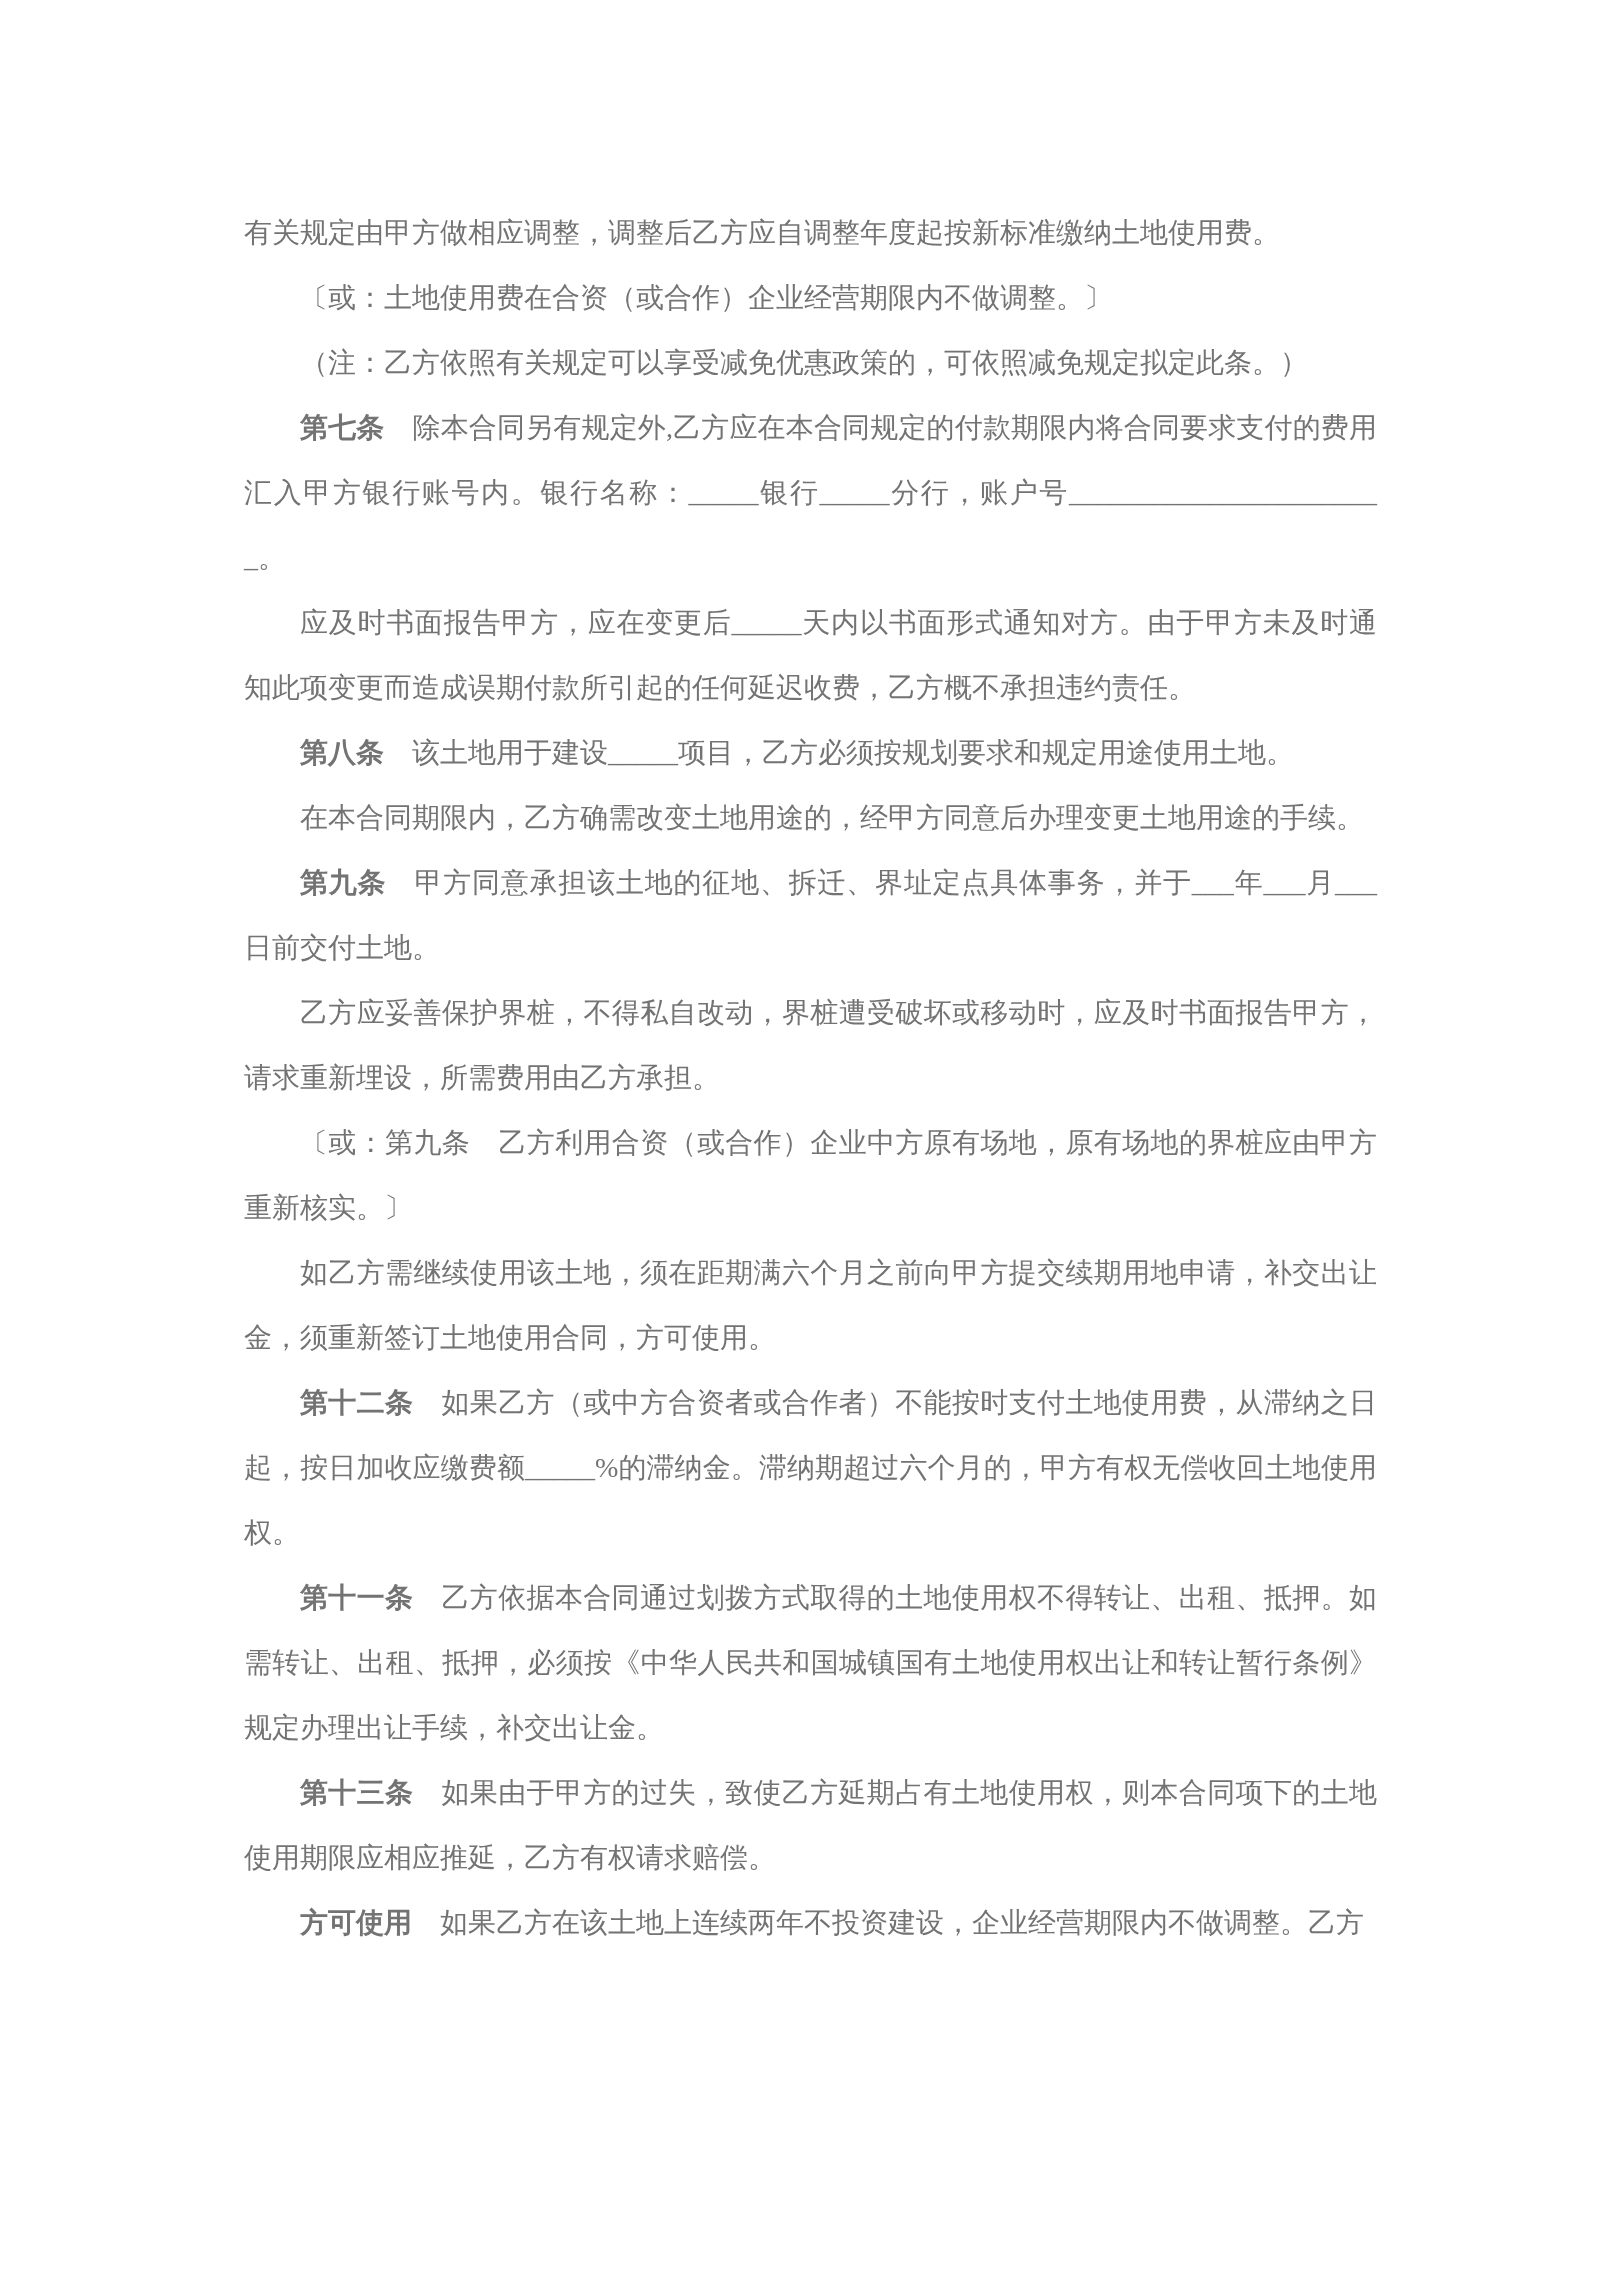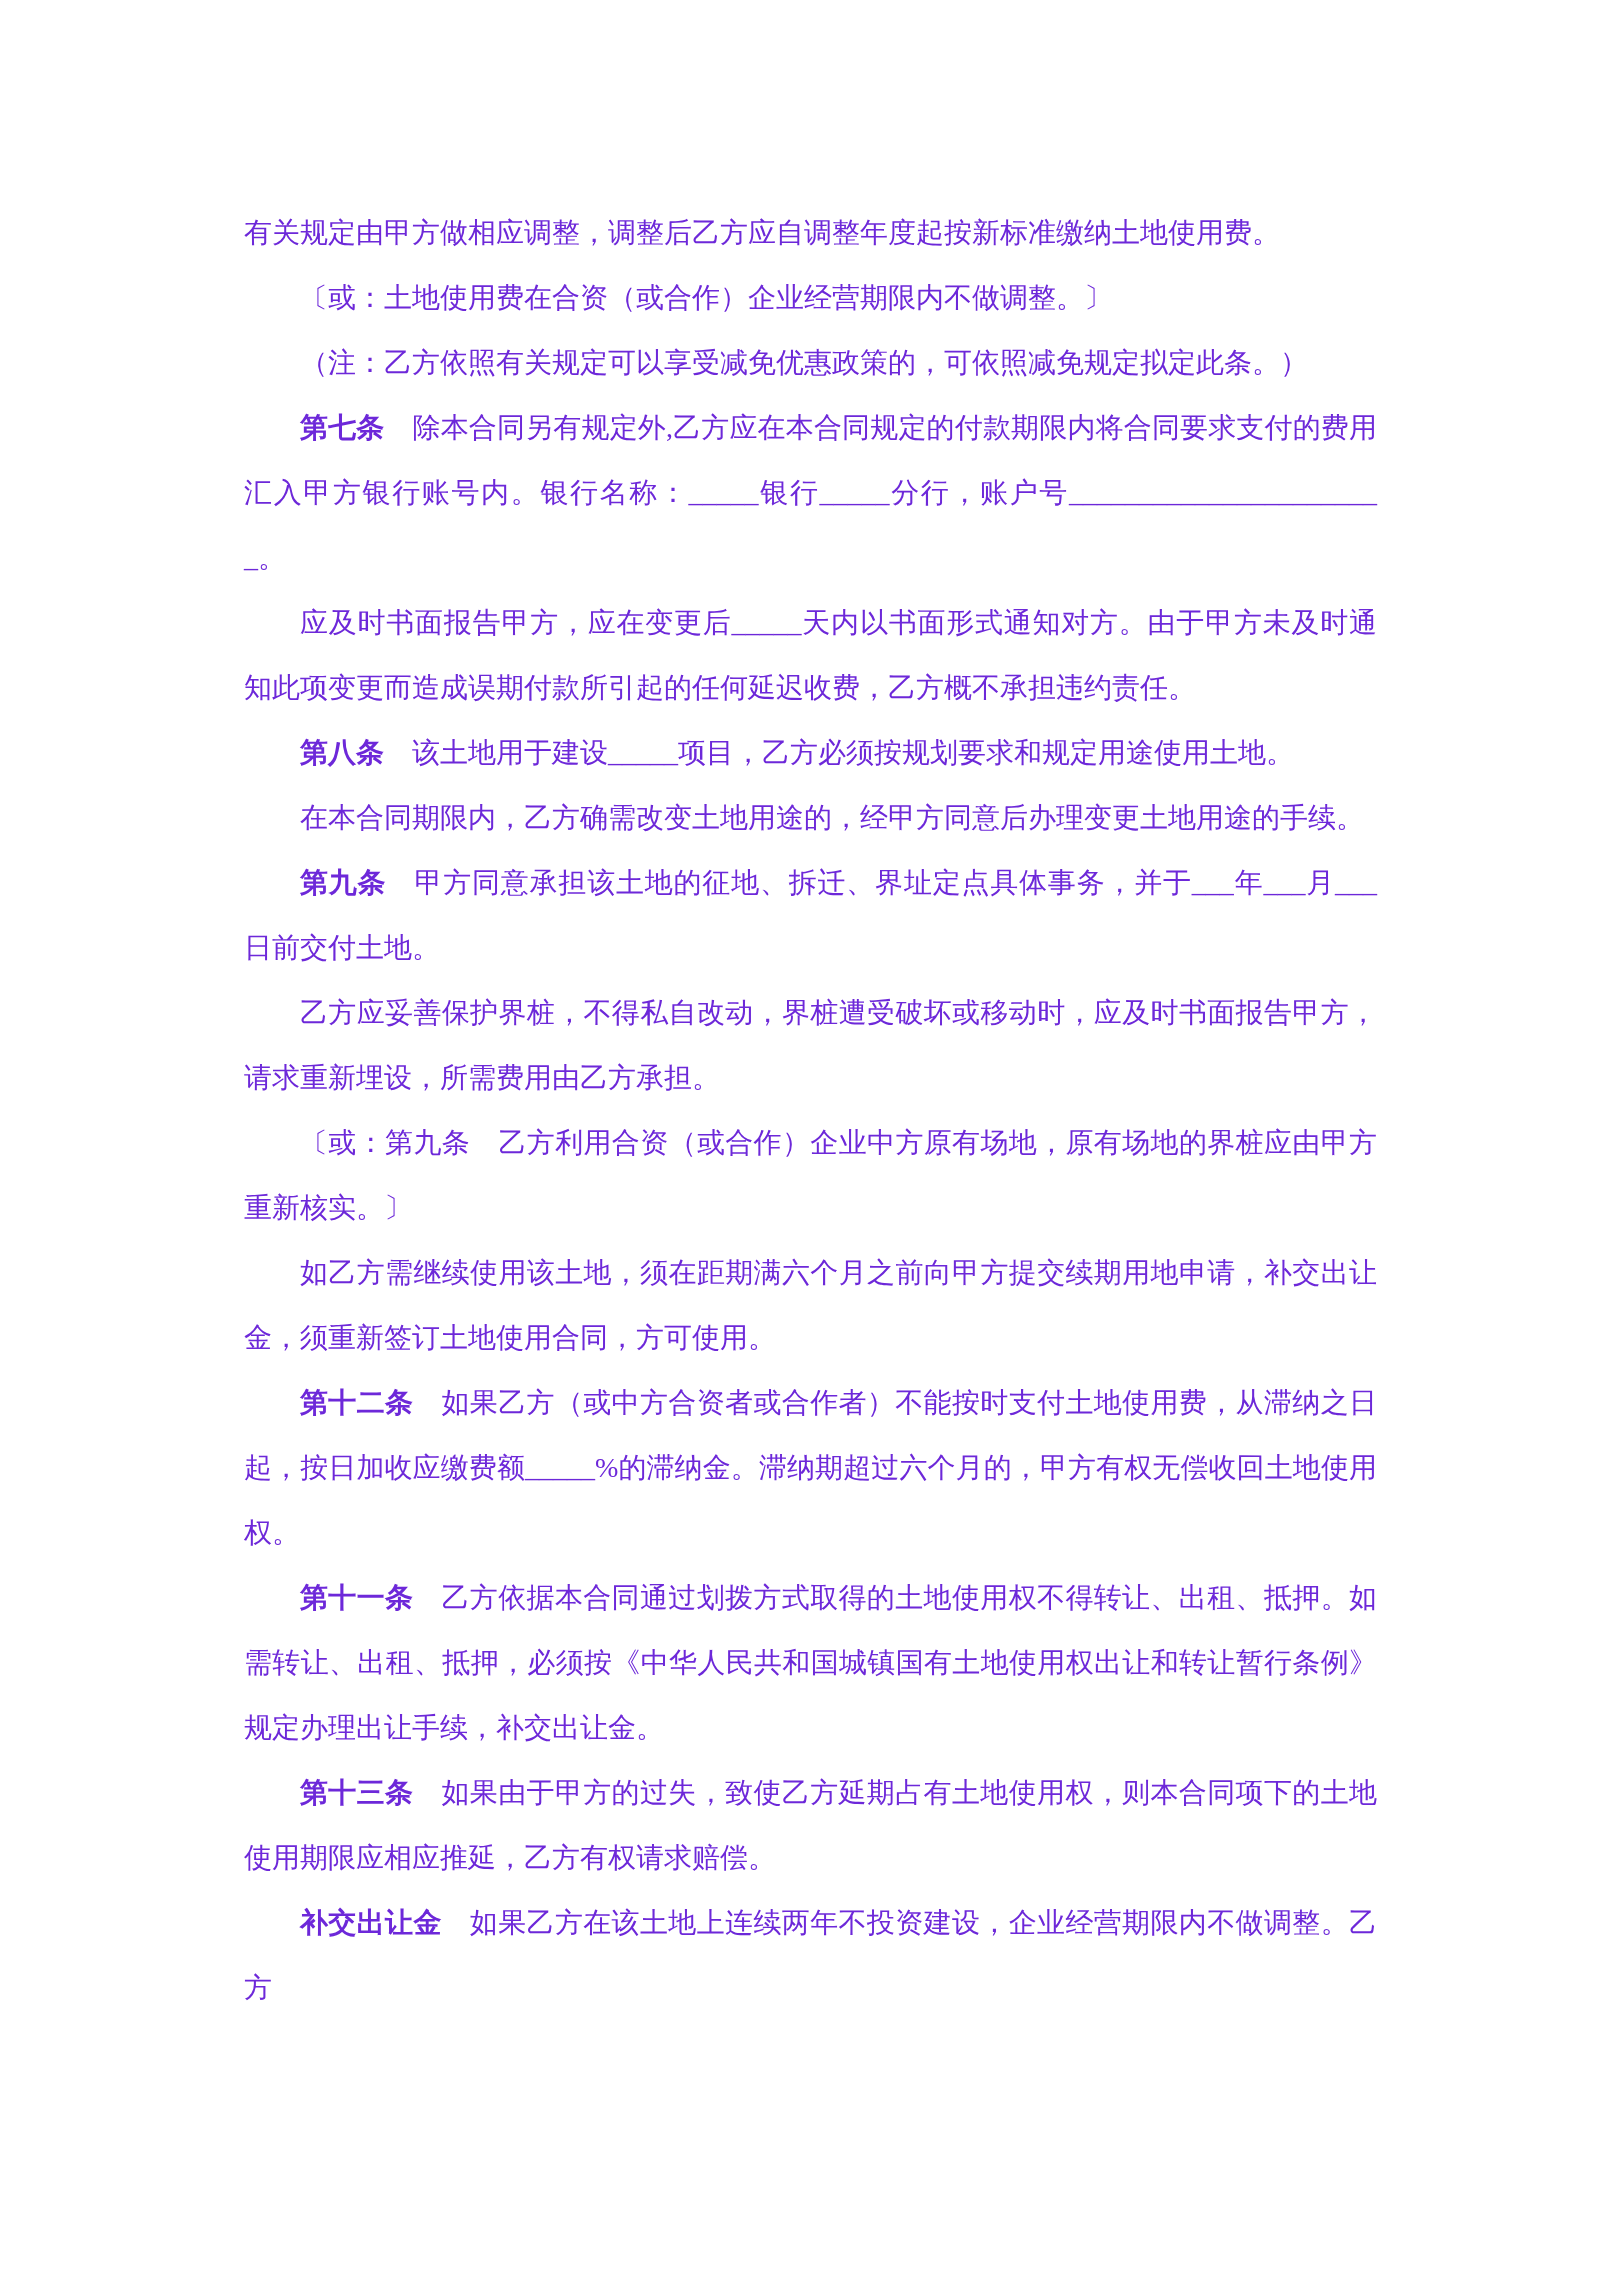--- a/index.html
+++ b/index.html
@@ -12,21 +12,21 @@
     width: 1623px;
     height: 2294px;
     background: #ffffff;
     overflow: hidden;
   }
   .body-text {
     position: absolute;
     left: 244px;
     top: 200px;
     width: 1133px;
-    color: #6d28d9;
+    color: #737373;
     font-family: "Liberation Serif", "DejaVu Serif", serif;
     font-size: 28px;
     line-height: 65px;
     text-align: justify;
   }
   p.para {
     margin: 0;
     padding: 0;
     text-indent: 2em;
     word-break: break-all;
@@ -67,17 +67,17 @@
 
 
     <p class="para"><span>如乙方需继续使用该土地，须在距期满六个月之前向甲方提交续期用地申请，补交出让金，须重新签订土地使用合同，方可使用。</span></p>
 
     <p class="para"><span class="article-label">第十二条</span><span>如果乙方（或中方合资者或合作者）不能按时支付土地使用费，从滞纳之日起，按日加收应缴费额_____%的滞纳金。滞纳期超过六个月的，甲方有权无偿收回土地使用权。</span></p>
 
     <p class="para"><span class="article-label">第十一条</span><span>乙方依据本合同通过划拨方式取得的土地使用权不得转让、出租、抵押。如需转让、出租、抵押，必须按《中华人民共和国城镇国有土地使用权出让和转让暂行条例》规定办理出让手续，补交出让金。</span></p>
 
     <p class="para"><span class="article-label">第十三条</span><span>如果由于甲方的过失，致使乙方延期占有土地使用权，则本合同项下的土地使用期限应相应推延，乙方有权请求赔偿。</span></p>
 
-    <p class="para"><span class="article-label">补交出让金</span><span>如果乙方在该土地上连续两年不投资建设，企业经营期限内不做调整。乙方</span></p>
+    <p class="para"><span class="article-label">方可使用</span><span>如果乙方在该土地上连续两年不投资建设，企业经营期限内不做调整。乙方</span></p>
 
   </div>
 </div>
 
 
 </body></html>

